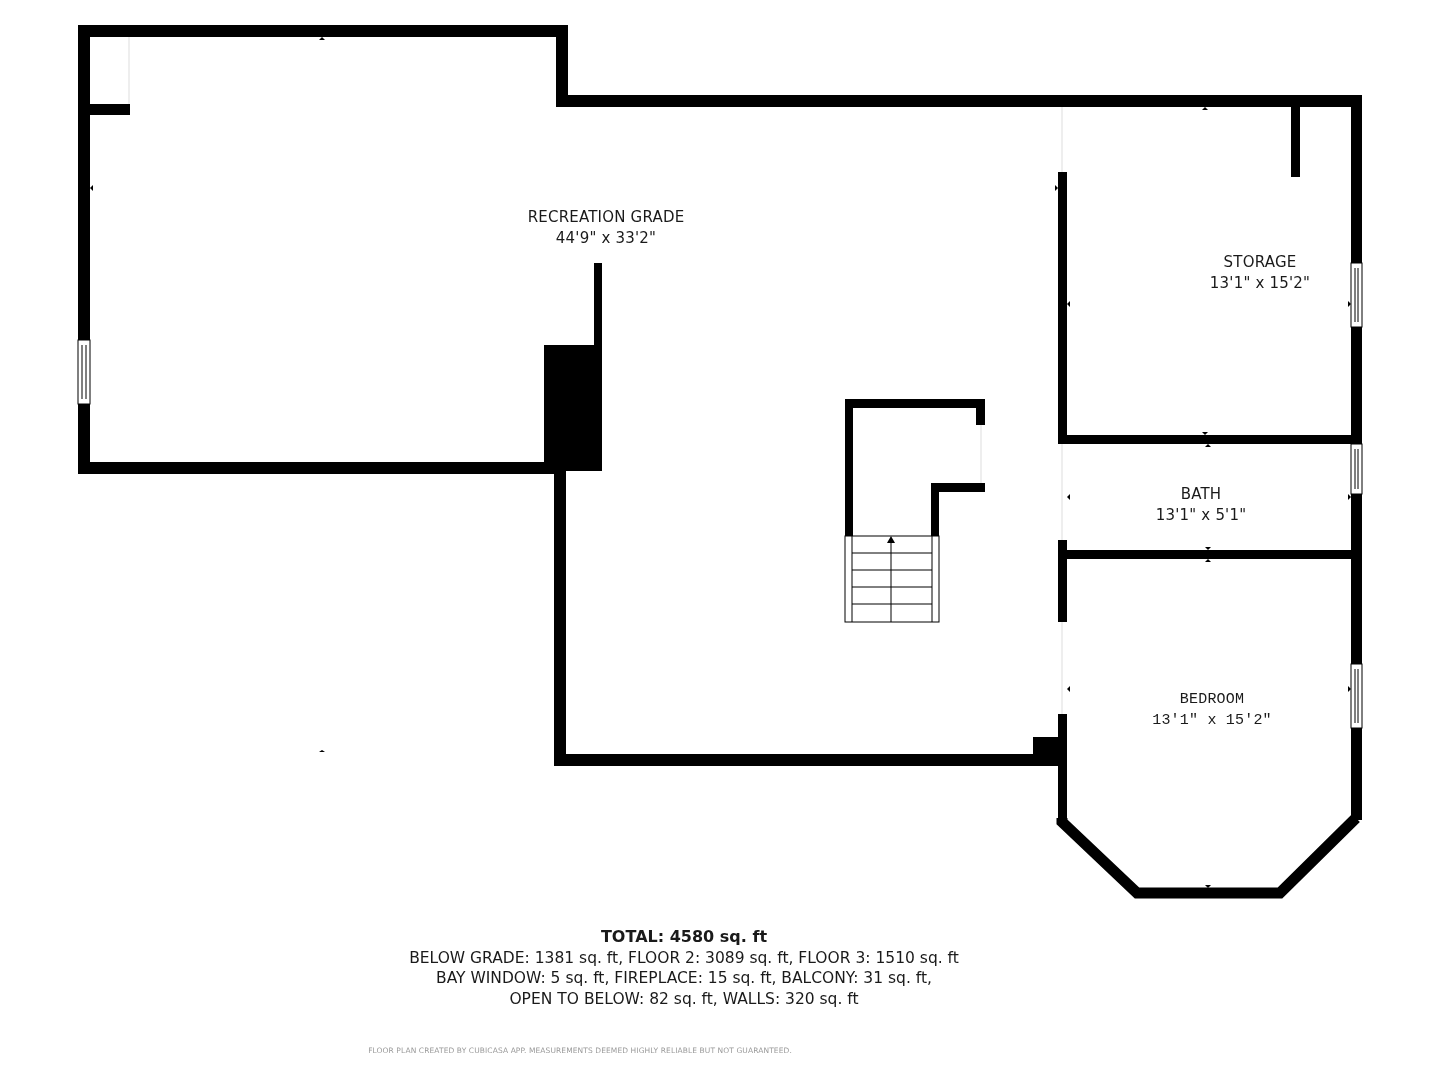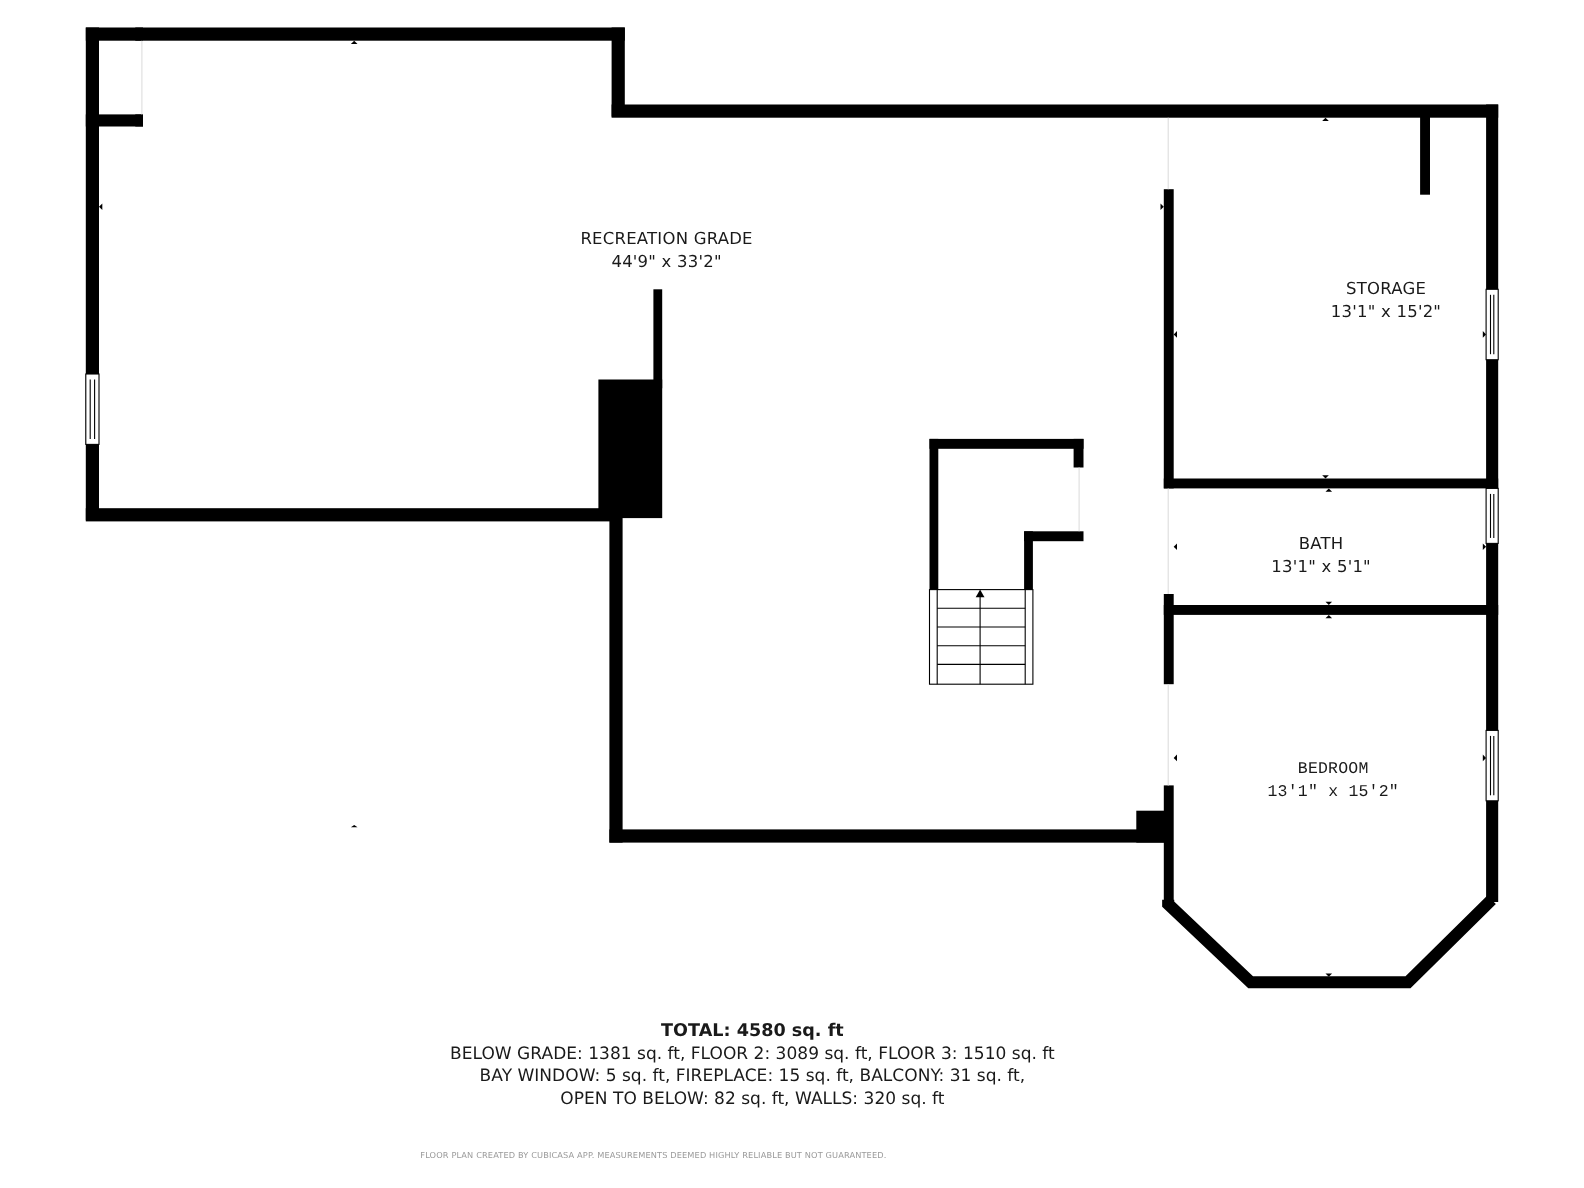--- a/index.html
+++ b/index.html
@@ -1,21 +1,21 @@
 <!DOCTYPE html>
 <html><head>
 <meta charset="utf-8">
 <style>
   html, body { margin:0; padding:0; background:#ffffff; }
   body { width:1440px; height:1080px; position:relative; overflow:hidden; font-family:"DejaVu Sans", sans-serif; color:#1a1a1a; }
   #plan { position:absolute; left:0; top:0; width:1440px; height:1080px; }
   .room-label { position:absolute; text-align:center; font-size:15px; line-height:21px; color:#1a1a1a; transform:translateX(-50%); white-space:nowrap; letter-spacing:0.2px; }
   .summary { position:absolute; left:0; width:1368px; top:927px; text-align:center; font-size:15.5px; line-height:20.5px; color:#1a1a1a; }
   .summary .total { font-weight:bold; font-size:16px; }
-  .footer-note { position:absolute; left:0; width:1160px; top:1046px; text-align:center; font-size:7.5px; color:#9a9a9a; letter-spacing:0.1px;padding-left:14px; }
+  .footer-note { position:absolute; left:0; width:1160px; top:1046px; text-align:center; font-size:7.5px; color:#9a9a9a; letter-spacing:0.1px; }
 </style>
 </head>
 <body>
 
 <svg id="plan" viewBox="0 0 1440 1080" xmlns="http://www.w3.org/2000/svg">
   <g fill="#000">
 
     <rect x="78" y="25" width="490" height="12"></rect>
     <rect x="78" y="25" width="12" height="448"></rect>
     <rect x="78" y="462" width="478" height="12"></rect>

